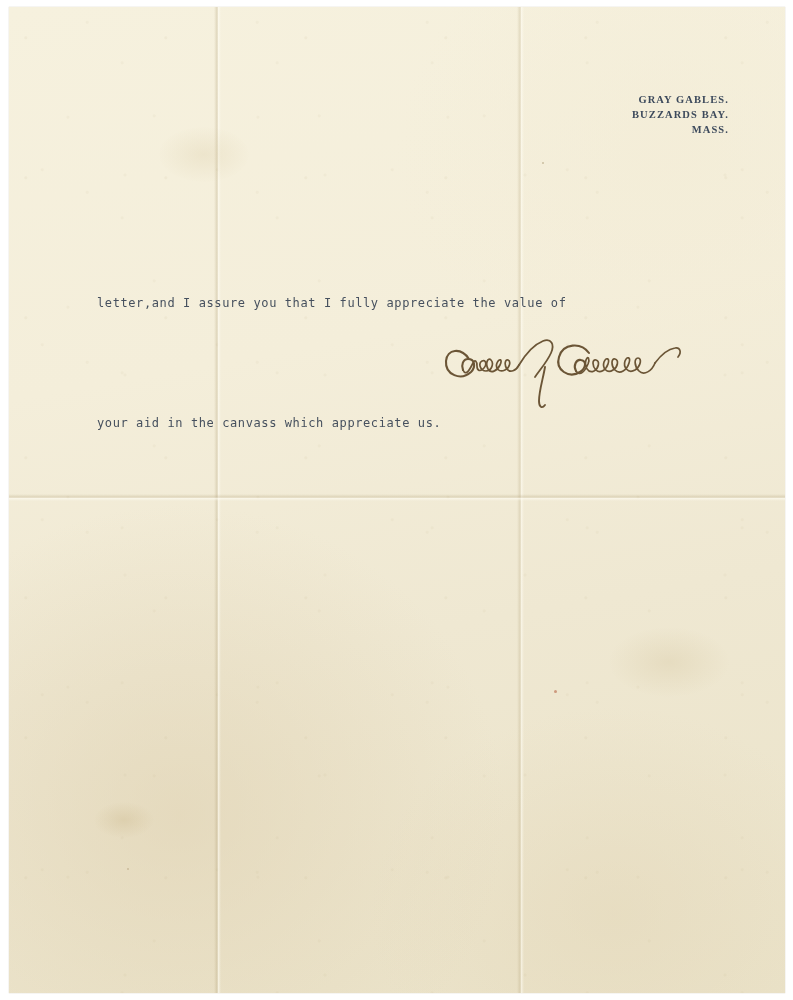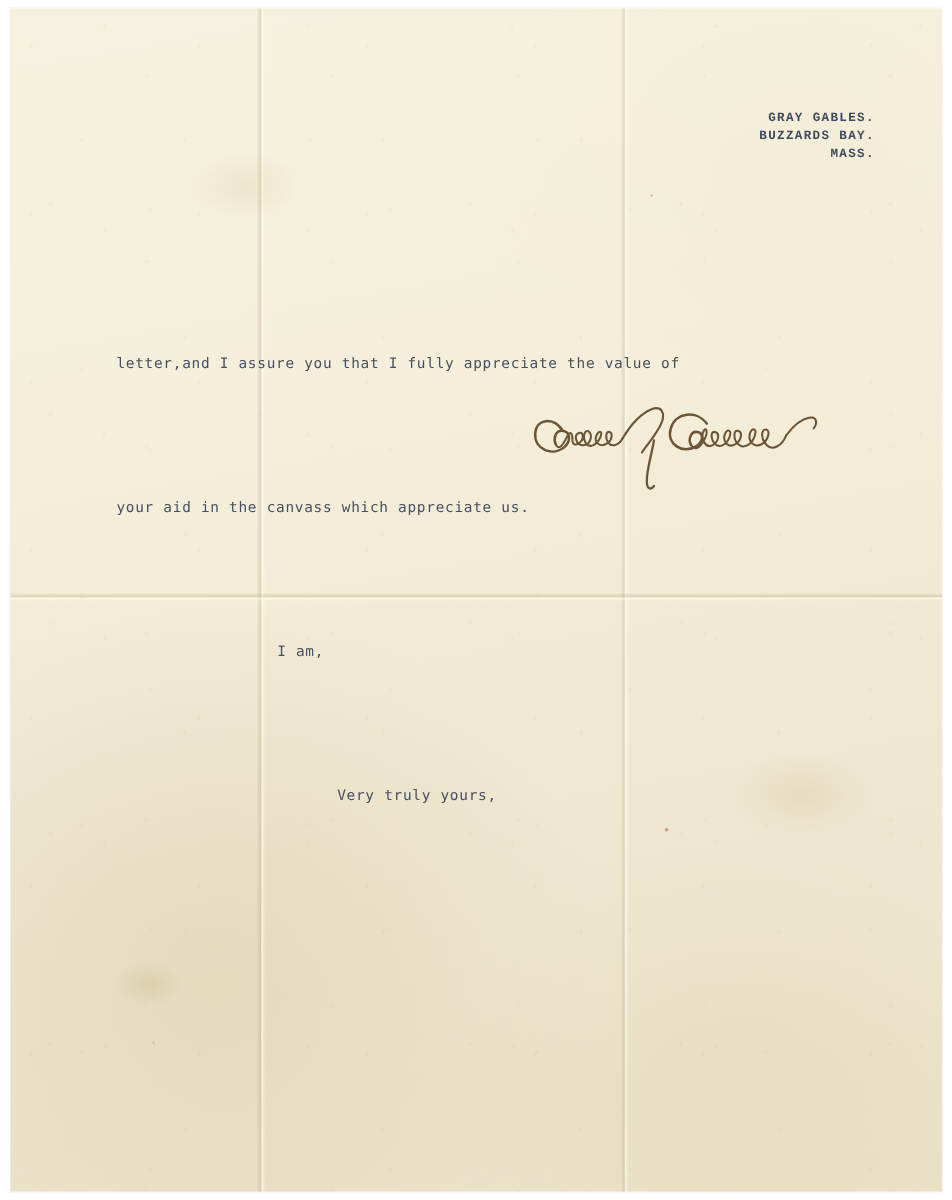--- a/index.html
+++ b/index.html
@@ -112,21 +112,21 @@
   .speck.s2 { left: 533px; top: 155px; background: rgba(150,130,92,0.45); width: 2px; height: 2px; }
   .speck.s3 { left: 118px; top: 861px; background: rgba(160,138,98,0.4); width: 2px; height: 2px; }
 
   
   .letterhead {
     position: absolute;
     right: 56px;
     top: 85px;
     text-align: right;
     color: #3d4a5c;
-    font-family: Liberation Mono, monospace;
+    font-family: Liberation Serif, serif;
     font-size: 10.5px;
     font-weight: bold;
     letter-spacing: 1.1px;
     line-height: 15px;
   }
 
   
   .typed {
     position: absolute;
     left: 88px;
@@ -183,22 +183,20 @@
 
     <div class="letterhead">
       <div>GRAY GABLES.</div>
       <div>BUZZARDS BAY.</div>
       <div>MASS.</div>
     </div>
 
     <div class="typed">
       <span class="line">letter,and I assure you that I fully appreciate the value of</span>
       <span class="line">your aid in the canvass which appreciate us.</span>
-      <span class="line indent-1">I am,</span>
-      <span class="line indent-2">Very truly yours,</span>
     </div>
 
     <div class="signature">
       <span class="sig-label">Grover Cleveland</span>
       <svg width="250" height="100" viewBox="0 0 250 100" fill="none" xmlns="http://www.w3.org/2000/svg" aria-hidden="true">
         <g stroke="#6b5536" stroke-linecap="round" stroke-linejoin="round" fill="none">
 
           <path d="M30 34 C22 22, 8 24, 7 36 C6 50, 22 56, 32 47 C37 42, 36 34, 29 34 C24 34, 22 40, 24 45" stroke-width="2.1"></path>
 
           <path d="M24 45 C27 52, 31 44, 34 38 C36 34, 38 36, 38 41 C38 46, 41 47, 45 43 C48 40, 47 34, 43 36 C39 38, 41 46, 47 46 C53 46, 55 38, 52 35 C49 32, 46 38, 49 44 C52 49, 58 46, 61 40 C64 34, 60 33, 58 38 C56 43, 60 48, 66 45 C71 43, 72 36, 69 35 C66 34, 65 40, 68 44 C71 48, 77 46, 80 40" stroke-width="1.7"></path>

